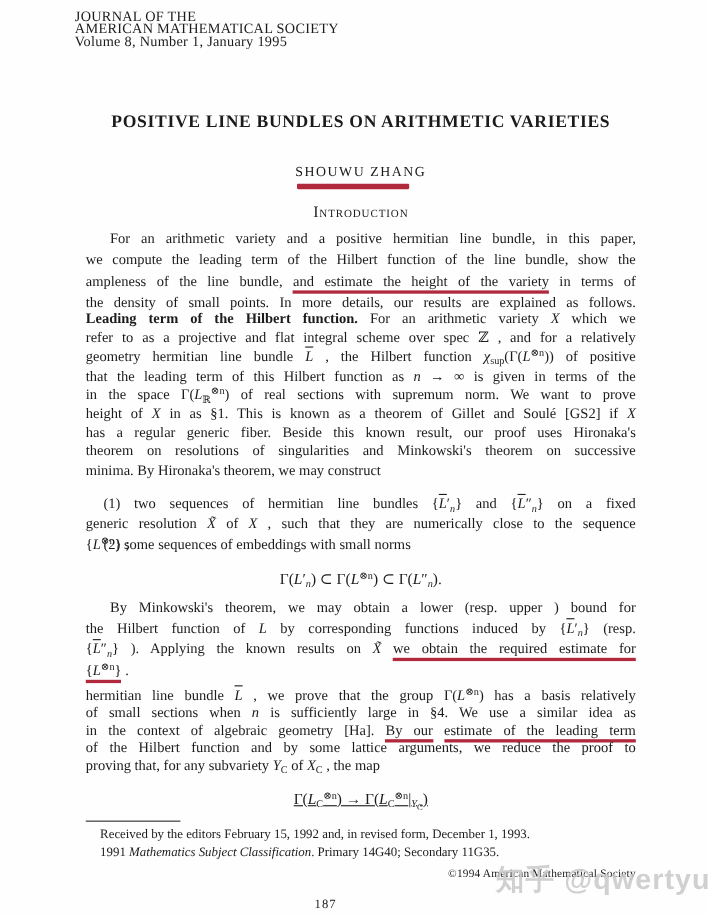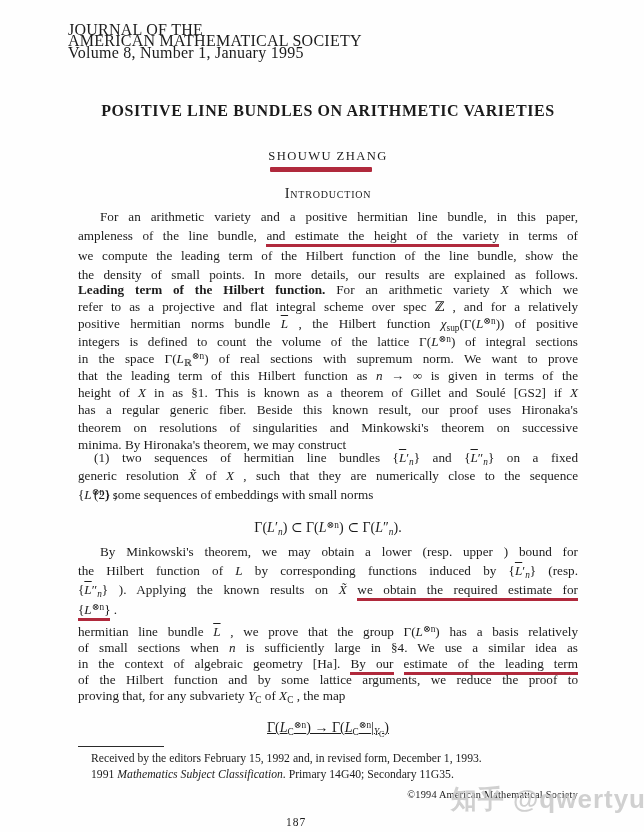--- a/index.html
+++ b/index.html
@@ -13,21 +13,21 @@
   .line.noj{text-align-last:left;}
   .line.ctr{text-align:center;text-align-last:center;}
   .b{font-weight:bold;}
   .i{font-style:italic;}
   .ov{text-decoration:overline;}
   .u{border-bottom:3.5px solid var(--accent,#b0293c);padding-bottom:1px;}
   .sup{font-size:9.3px;vertical-align:4.5px;line-height:0;}
   .sub{font-size:9.3px;vertical-align:-3px;line-height:0;}
   .ss{font-size:7.8px;vertical-align:-5px;line-height:0;}
 
-  #journal-header{left:68px;top:24px;font-size:16px;line-height:11.4px;letter-spacing:.25px;}
+  #journal-header{left:68px;top:9px;font-size:13px;line-height:11.4px;letter-spacing:.25px;}
   #page-title{top:102px;text-align:center;font-weight:bold;font-size:16px;letter-spacing:.6px;}
   #author-name{top:149px;text-align:center;font-size:12.6px;letter-spacing:1.4px;}
   #author-underline{position:absolute;top:167px;left:270px;width:102px;height:4.5px;background:var(--accent,#b0293c);border-radius:1px;}
   #section-heading{top:185px;text-align:center;font-size:14.5px;font-variant:small-caps;letter-spacing:.8px;}
 
   .body-text{font-size:13.2px;}
   #para-intro{top:207px;line-height:19.3px;}
   #para-leading{top:281px;line-height:17.2px;}
   #list-item-1{top:449px;line-height:18.3px;}
   #list-item-2{top:486px;line-height:18px;}
@@ -56,31 +56,30 @@
 
 <div class="block" id="page-title">POSITIVE LINE BUNDLES ON ARITHMETIC VARIETIES</div>
 
 <div class="block" id="author-name">SHOUWU ZHANG</div>
 <div id="author-underline"></div>
 
 <div class="block" id="section-heading">Introduction</div>
 
 <div class="block body-text" id="para-intro">
     <div class="line" style="text-indent: 22px;"><span>For an arithmetic variety and a positive hermitian line bundle, in this paper,</span></div>
+    <div class="line"><span>we compute the leading term of the Hilbert function of the line bundle, show the</span></div>
     <div class="line"><span>ampleness of the line bundle, </span><span class="u"><span>and estimate the height of the variety</span></span><span> in terms of</span></div>
-    <div class="line"><span>we compute the leading term of the Hilbert function of the line bundle, show the</span></div>
     <div class="line"><span>the density of small points.  In more details, our results are explained as follows.</span></div>
   </div>
 <div class="block body-text" id="para-leading">
     <div class="line"><span class="b">Leading term of the Hilbert function.</span><span> For an arithmetic variety </span><span class="i">X</span><span> which we</span></div>
     <div class="line"><span>refer to as a projective and flat integral scheme over spec </span><span>ℤ</span><span> , and for a relatively</span></div>
-    <div class="line"><span>positive hermitian norms bundle </span><span class="i ov">L</span><span> , the Hilbert function </span><span class="i">χ</span><span class="sub">sup</span><span>(Γ(</span><span class="i">L</span><span class="sup">⊗n</span><span>)) of positive</span></div>
-    <div class="line"><span>integers is defined to count the volume of the lattice Γ(</span><span class="i">L</span><span class="sup">⊗n</span><span>) of integral sections</span></div>
+    <div class="line"><span>geometry hermitian line bundle </span><span class="i ov">L</span><span> , the Hilbert function </span><span class="i">χ</span><span class="sub">sup</span><span>(Γ(</span><span class="i">L</span><span class="sup">⊗n</span><span>)) of positive</span></div>
+    <div class="line"><span>that the leading term of this Hilbert function as </span><span class="i">n</span><span> → ∞ is given in terms of the</span></div>
     <div class="line"><span>in the space Γ(</span><span class="i">L</span><span class="sub">ℝ</span><span class="sup">⊗n</span><span>) of real sections with supremum norm.  We want to prove</span></div>
-    <div class="line"><span>that the leading term of this Hilbert function as </span><span class="i">n</span><span> → ∞ is given in terms of the</span></div>
     <div class="line"><span>height of </span><span class="i">X</span><span> in as §1.  This is known as a theorem of Gillet and Soulé [GS2] if </span><span class="i">X</span></div>
     <div class="line"><span>has a regular generic fiber.  Beside this known result, our proof uses Hironaka's</span></div>
     <div class="line"><span>theorem on resolutions of singularities and Minkowski's theorem on successive</span></div>
     <div class="line noj"><span>minima.  By Hironaka's theorem, we may construct</span></div>
   </div>
 <div class="block body-text" id="list-item-1">
     <div class="line" style="text-indent: 16px;"><span>(1)  two sequences of hermitian line bundles  {</span><span class="i ov">L</span><span>′</span><span class="sub i">n</span><span>}  and  {</span><span class="i ov">L</span><span>″</span><span class="sub i">n</span><span>}  on a fixed</span></div>
     <div class="line"><span>generic resolution  </span><span class="i">X̃</span><span>  of  </span><span class="i">X</span><span> , such that they are numerically close to the sequence</span></div>
     <div class="line noj"><span>{</span><span class="i">L</span><span class="sup">⊗n</span><span>} ;</span></div>
   </div>

